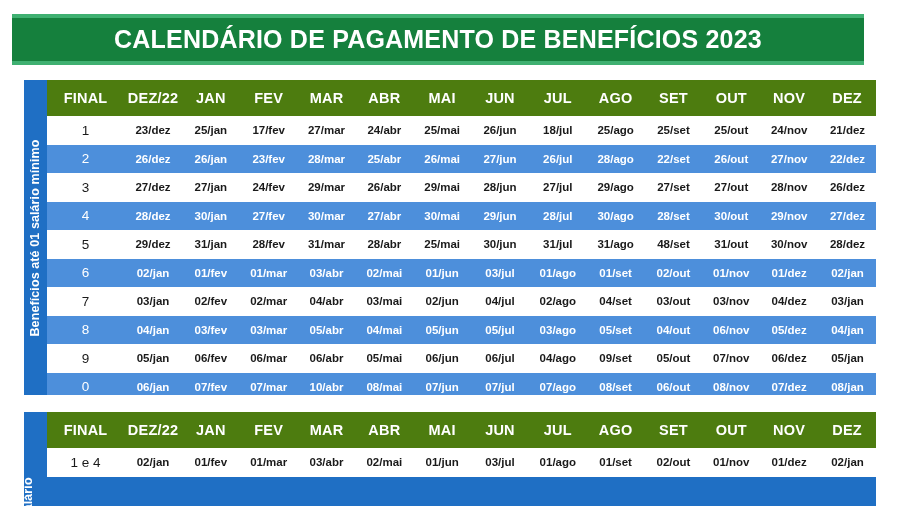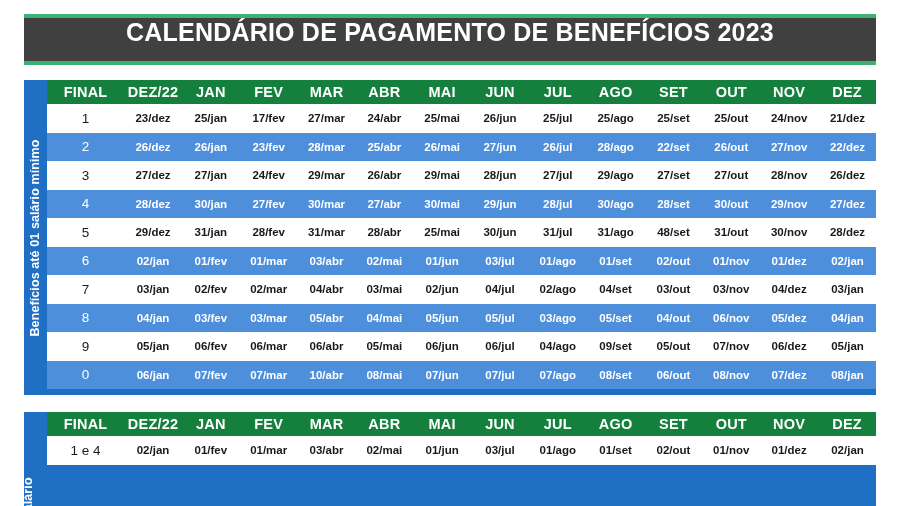--- a/index.html
+++ b/index.html
@@ -16,29 +16,29 @@
   #page {
     position: relative;
     width: 900px;
     height: 506px;
     background: #ffffff;
   }
 
   
   .banner {
     position: absolute;
-    left: 24px;
+    left: 12px;
     top: 14px;
     width: 852px;
     height: 51px;
-    background: #404040;
+    background: #15803d;
     border-top: 4px solid #3FB071;
     border-bottom: 4px solid #3FB071;
     display: flex;
-    align-items: flex-start;
+    align-items: center;
     justify-content: center;
   }
   .banner-title {
     color: #ffffff;
     font-size: 25px;
     font-weight: bold;
     letter-spacing: 0.2px;
     white-space: nowrap;
   }
 
@@ -83,26 +83,26 @@
   }
 
   .tbl-wrap { flex: 1 1 auto; display: flex; flex-direction: column; }
 
   table.cal {
     width: 100%;
     border-collapse: collapse;
     table-layout: fixed;
   }
   table.cal thead th {
-    background: #15803d;
+    background: #4d7c0f;
     color: #ffffff;
     font-size: 14.5px;
     font-weight: bold;
     text-align: center;
-    height: 24px;
+    height: 36px;
     padding: 0;
     letter-spacing: 0.2px;
     white-space: nowrap;
   }
   table.cal tbody td {
     height: 28.5px;
     padding: 0;
     text-align: center;
     font-size: 11.5px;
     font-weight: bold;
@@ -175,21 +175,21 @@
         <tbody id="t1body">
             <tr class="odd">
               <td class="finalcol">1</td>
               <td>23/dez</td>
               <td>25/jan</td>
               <td>17/fev</td>
               <td>27/mar</td>
               <td>24/abr</td>
               <td>25/mai</td>
               <td>26/jun</td>
-              <td>25/jul</td>
+              <td>18/jul</td>
               <td>25/ago</td>
               <td>25/set</td>
               <td>25/out</td>
               <td>24/nov</td>
               <td>21/dez</td>
             </tr>
             <tr class="even">
               <td class="finalcol">2</td>
               <td>26/dez</td>
               <td>26/jan</td>

